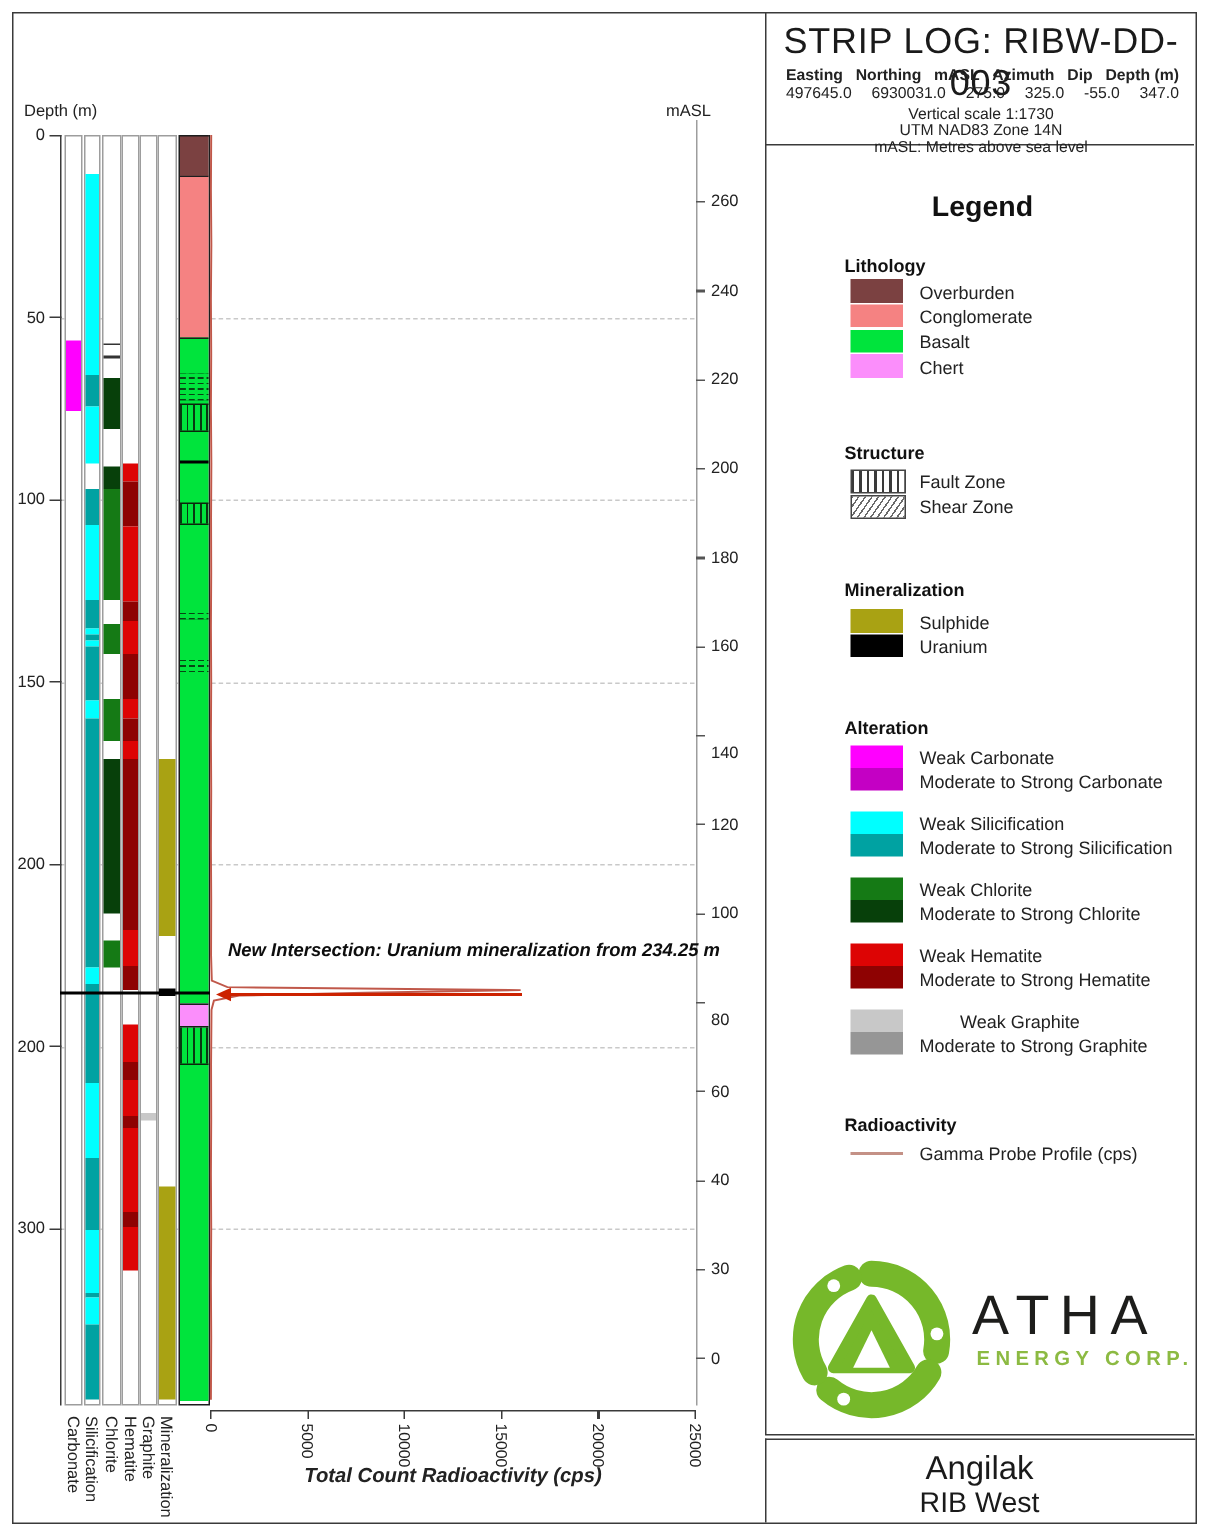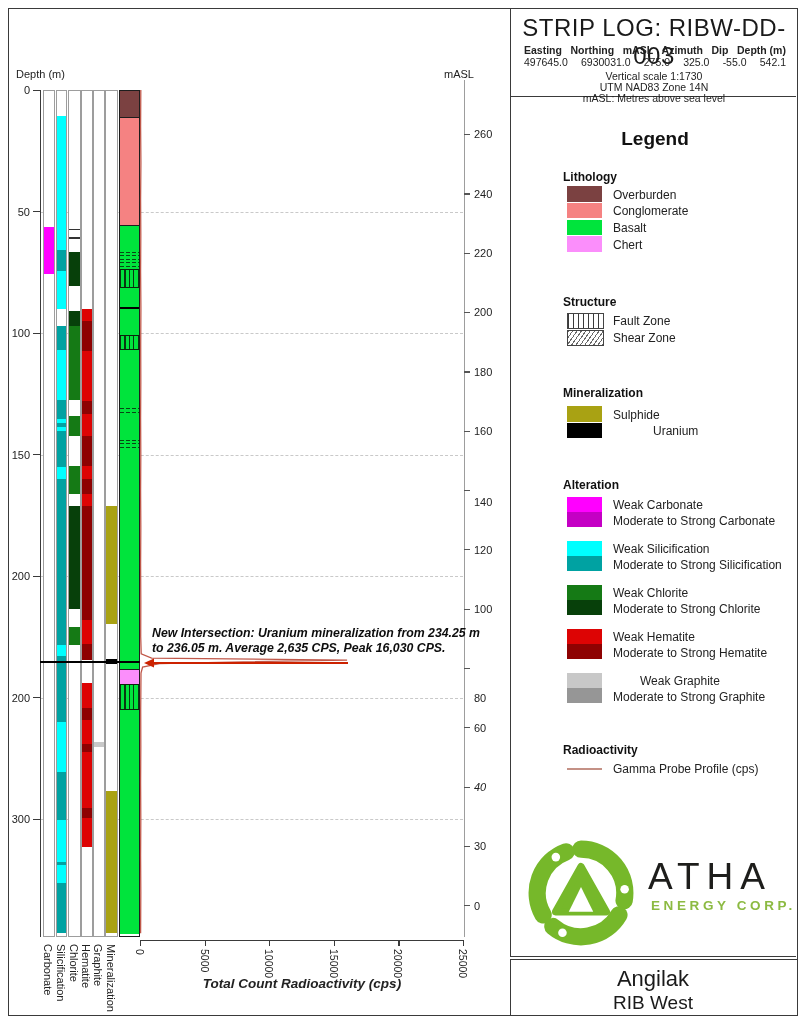--- a/index.html
+++ b/index.html
@@ -55,21 +55,21 @@
     <div class="cell">Azimuth</div>
     <div class="cell">Dip</div>
     <div class="cell">Depth (m)</div>
   </div>
   <div class="coordrow" style="top:56px;">
     <div class="cell">497645.0</div>
     <div class="cell">6930031.0</div>
     <div class="cell">275.0</div>
     <div class="cell">325.0</div>
     <div class="cell">-55.0</div>
-    <div class="cell">542.1</div>
+    <div class="cell">347.0</div>
   </div>
   <div class="notes" style="top:70px;">Vertical scale 1:1730</div>
   <div class="notes" style="top:81px;">UTM NAD83 Zone 14N</div>
   <div class="notes" style="top:92px;">mASL: Metres above sea level</div>
 
   <div class="legend-title">Legend</div>
   <div class="sec-head" style="top:170px;">Lithology</div>
   <div id="lg-lith"></div>
   <div class="sec-head" style="top:295px;">Structure</div>
   <div id="lg-struct"></div>
@@ -118,25 +118,25 @@
       <div class="mlabel" style="left: 474px; top: 365.816px;">180</div>
       <div style="position: absolute; left: 464px; top: 430.645px; width: 6px; height: 1.2px; background: rgb(85, 85, 85);"></div>
       <div class="mlabel" style="left: 474px; top: 425.145px;">160</div>
       <div style="position: absolute; left: 464px; top: 489.975px; width: 6px; height: 1.2px; background: rgb(85, 85, 85);"></div>
       <div class="mlabel" style="left: 474px; top: 484.475px; margin-top: 12px;">140</div>
       <div style="position: absolute; left: 464px; top: 549.305px; width: 6px; height: 1.2px; background: rgb(85, 85, 85);"></div>
       <div class="mlabel" style="left: 474px; top: 543.805px;">120</div>
       <div style="position: absolute; left: 464px; top: 608.634px; width: 6px; height: 1.2px; background: rgb(85, 85, 85);"></div>
       <div class="mlabel" style="left: 474px; top: 603.134px;">100</div>
       <div style="position: absolute; left: 464px; top: 667.964px; width: 6px; height: 1.2px; background: rgb(85, 85, 85);"></div>
-      <div class="mlabel" style="left: 474px; top: 692px;">80</div>
+      <div class="mlabel" style="left: 474px; top: 674px;">80</div>
       <div style="position: absolute; left: 464px; top: 727.294px; width: 6px; height: 1.2px; background: rgb(85, 85, 85);"></div>
       <div class="mlabel" style="left: 474px; top: 721.794px;">60</div>
       <div style="position: absolute; left: 464px; top: 786.623px; width: 6px; height: 1.2px; background: rgb(85, 85, 85);"></div>
-      <div class="mlabel" style="left: 474px; top: 781.123px; font-style: italic;">40</div>
+      <div class="mlabel" style="left: 474px; top: 781.123px;">40</div>
       <div style="position: absolute; left: 464px; top: 845.953px; width: 6px; height: 1.2px; background: rgb(85, 85, 85);"></div>
       <div class="mlabel" style="left: 474px; top: 840.453px;">30</div>
       <div style="position: absolute; left: 464px; top: 905.283px; width: 6px; height: 1.2px; background: rgb(85, 85, 85);"></div>
       <div class="mlabel" style="left: 474px; top: 899.783px;">0</div>
       <div style="position: absolute; left: 140px; top: 940px; width: 324px; height: 1.4px; background: rgb(58, 58, 58);"></div>
       <div style="position: absolute; left: 140px; top: 940px; width: 1.2px; height: 6px; background: rgb(58, 58, 58);"></div>
       <div class="vtext" style="position: absolute; left: 134px; top: 949px; font-size: 10.5px;">0</div>
       <div style="position: absolute; left: 204.6px; top: 940px; width: 1.2px; height: 6px; background: rgb(58, 58, 58);"></div>
       <div class="vtext" style="position: absolute; left: 198.6px; top: 949px; font-size: 10.5px;">5000</div>
       <div style="position: absolute; left: 269.2px; top: 940px; width: 1.2px; height: 6px; background: rgb(58, 58, 58);"></div>
@@ -229,21 +229,20 @@
         <div class="iv hatch-shear" style="top: 316.601px; height: 5.103px;"></div>
         <div class="iv hatch-shear" style="top: 346.733px; height: 9.963px;"></div>
         <div class="iv hatch-fault" style="top: 593.378px; height: 24.057px;"></div>
         <div class="iv" style="top: 216.485px; height: 1.5px; background: rgb(0, 0, 0);"></div>
       </div>
       <div style="position: absolute; left: 40px; top: 661.022px; width: 100px; height: 1.6px; background: rgb(0, 0, 0);"></div>
     </div>
 
   <div class="anno">
     <div>New Intersection: Uranium mineralization from 234.25 m</div>
-    <div>to 236.05 m. Average 2,635 CPS, Peak 16,030 CPS.</div>
   </div>
   <div class="cps-title">Total Count Radioactivity (cps)</div>
 
   <svg class="overlay" id="gamma-svg" width="806" height="1024">
       <polyline points="140.8,90.0 140.6,126.5 140.9,162.9 140.6,199.4 140.8,235.8 140.6,272.3 140.9,308.7 140.7,345.1 140.8,381.6 140.6,418.1 140.8,454.5 140.6,491.0 140.8,527.4 140.6,563.9 140.8,600.3 140.7,636.8 141.2,653.8 151.6,658.1 347.1,660.1 243.4,661.8 159.4,663.7 142.6,667.1 141.0,673.2 140.7,709.7 140.8,746.1 140.6,782.6 140.8,819.0 140.6,855.5 140.8,891.9 140.6,933.2" fill="none" stroke="#C0584A" stroke-width="1.3"></polyline>
       <line x1="348" y1="663.022" x2="153" y2="663.022" stroke="#CC2200" stroke-width="2"></line>
       <polygon points="144,663.022 154,658.522 154,667.522" fill="#CC2200"></polygon>
     </svg>
 
   <div class="abs" style="left:528px;top:840px;">
@@ -276,21 +275,21 @@
     <div class="lg-label" style="top: 221.1px;">Basalt</div>
     <div class="sw" style="top: 236.4px; height: 15.5px; background: rgb(251, 142, 251);"></div>
     <div class="lg-label" style="top: 237.9px;">Chert</div>
     <div class="sw lg-fault" style="top: 313px; height: 14px;"></div>
     <div class="lg-label" style="top: 313.5px;">Fault Zone</div>
     <div class="sw lg-shear" style="top: 330px; height: 14px;"></div>
     <div class="lg-label" style="top: 330.5px;">Shear Zone</div>
     <div class="sw" style="top: 406px; height: 15.5px; background: rgb(169, 162, 19);"></div>
     <div class="lg-label" style="top: 407.5px;">Sulphide</div>
     <div class="sw" style="top: 422.5px; height: 15.5px; background: rgb(0, 0, 0);"></div>
-    <div class="lg-label" style="top: 424px; margin-left: 40px;">Uranium</div>
+    <div class="lg-label" style="top: 424px;">Uranium</div>
     <div class="sw" style="top: 497px; height: 15px; background: rgb(255, 0, 255);"></div>
     <div class="sw" style="top: 512px; height: 15px; background: rgb(196, 0, 196);"></div>
     <div class="lg-label" style="top: 498px;">Weak Carbonate</div>
     <div class="lg-label" style="top: 513.5px;">Moderate to Strong Carbonate</div>
     <div class="sw" style="top: 541px; height: 15px; background: rgb(0, 255, 255);"></div>
     <div class="sw" style="top: 556px; height: 15px; background: rgb(0, 162, 162);"></div>
     <div class="lg-label" style="top: 542px;">Weak Silicification</div>
     <div class="lg-label" style="top: 557.5px;">Moderate to Strong Silicification</div>
     <div class="sw" style="top: 585px; height: 15px; background: rgb(21, 122, 21);"></div>
     <div class="sw" style="top: 600px; height: 15px; background: rgb(7, 64, 10);"></div>

